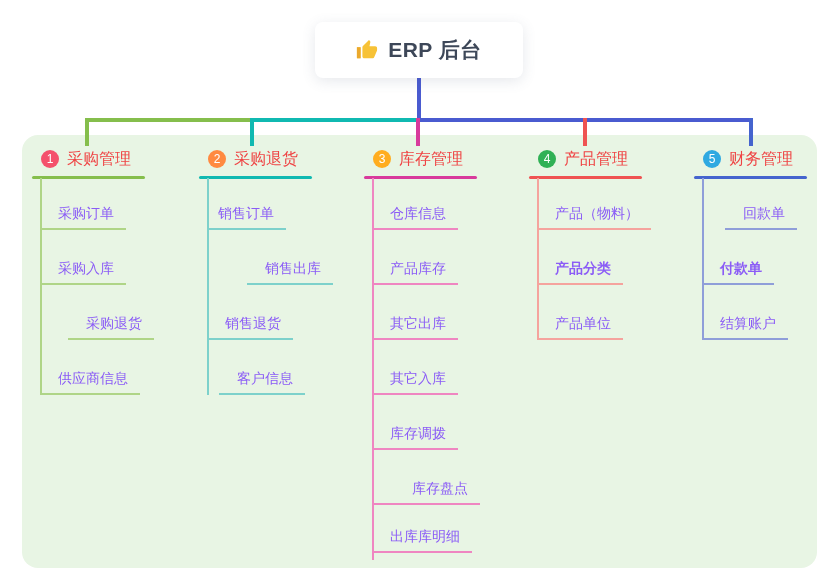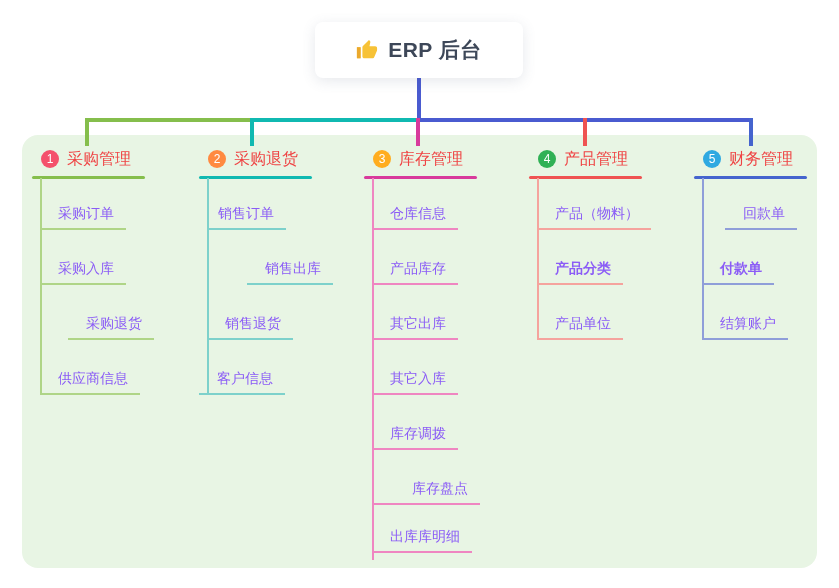--- a/index.html
+++ b/index.html
@@ -94,21 +94,21 @@
   </div>
 
   <div class="child" style="left: 207px; top: 258px; border-bottom: 2px solid rgb(125, 209, 203); margin-left: 40px;">
     <span>销售出库</span>
   </div>
 
   <div class="child" style="left: 207px; top: 313px; border-bottom: 2px solid rgb(125, 209, 203);">
     <span>销售退货</span>
   </div>
 
-  <div class="child" style="left: 199px; top: 368px; border-bottom: 2px solid rgb(125, 209, 203);">
+  <div class="child" style="left: 219px; top: 368px; border-bottom: 2px solid rgb(125, 209, 203);">
     <span>客户信息</span>
   </div>
 
   <div>
     <div class="topic" style="left: 373px; top: 149px;">
       <span class="badge" style="background: rgb(255, 173, 31);">3</span>
       <span class="topic-label">库存管理</span>
     </div>
     <div class="topic-underline" style="left: 364px; top: 176px; width: 113px; background: rgb(216, 58, 156);"></div>
     <div class="child-connector" style="left: 372px; top: 178px; height: 382px; background: rgb(239, 134, 193);"></div>

